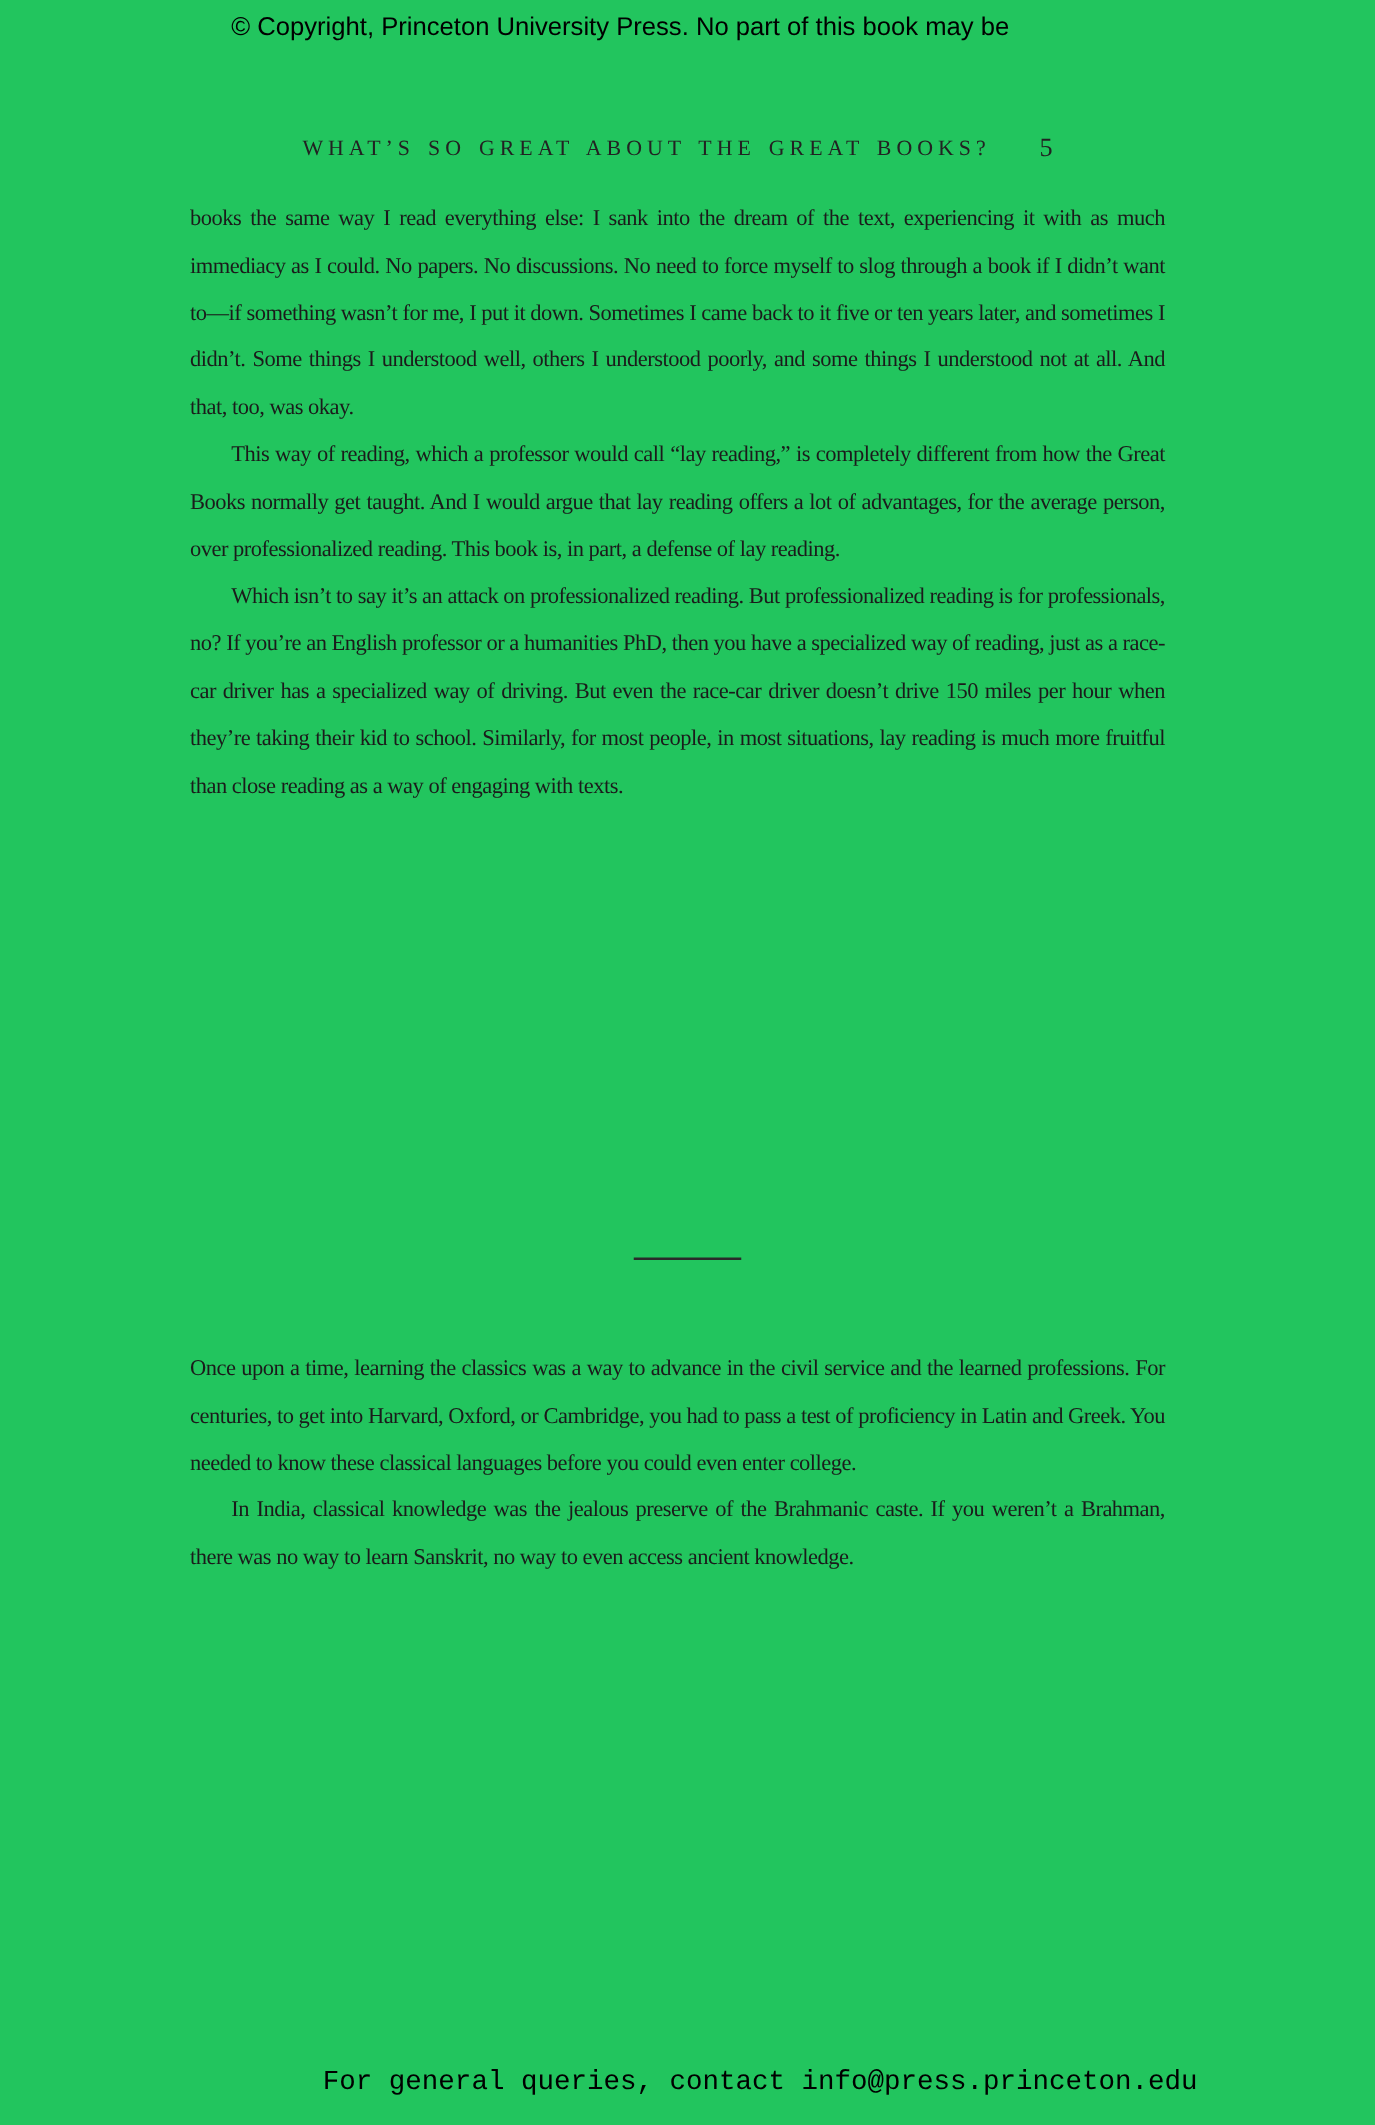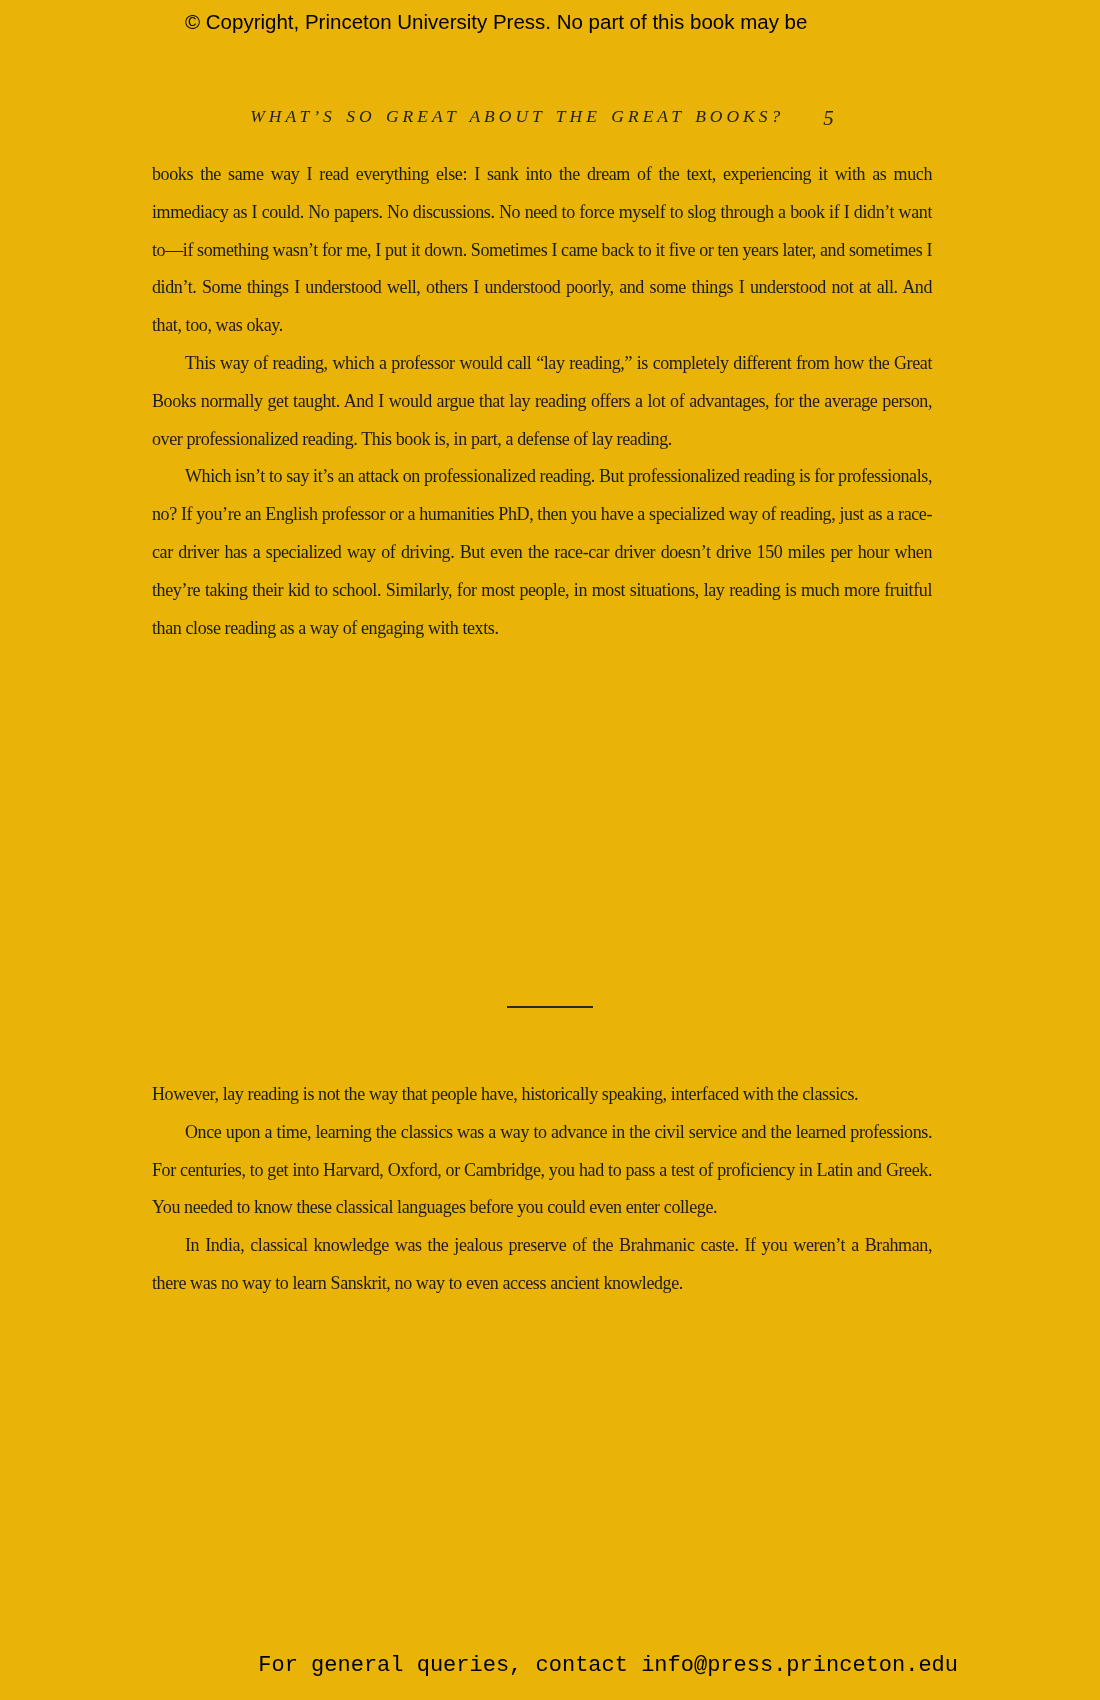--- a/index.html
+++ b/index.html
@@ -4,21 +4,21 @@
 <style>
   html, body {
     margin: 0;
     padding: 0;
     background: #ffffff;
   }
   .page {
     position: relative;
     width: 1100px;
     height: 1700px;
-    background: #eab308;
+    background: #22c55e;
     overflow: hidden;
     color: #1b1b1b;
   }
 
   
   .copyright {
     position: absolute;
     left: 185px;
     top: 9px;
     width: 680px;
@@ -29,24 +29,23 @@
   }
 
   
   .running-head-row {
     position: absolute;
     left: 152px;
     top: 106px;
     width: 780px;
     display: flex;
     justify-content: center;
-    align-items: flex-start;
+    align-items: center;
     gap: 39px;
     white-space: nowrap;
-    font-style: italic;
   }
   .head-title {
     font-family: "Liberation Serif", serif;
     font-size: 17.5px;
     letter-spacing: 4px;
     word-spacing: 2px;
     color: #222222;
   }
   .folio {
     font-family: "Liberation Serif", serif;
@@ -116,20 +115,19 @@
 
   <section class="body-section section-1">
     <p>books the same way I read everything else: I sank into the dream of the text, experiencing it with as much immediacy as I could. No papers. No discussions. No need to force myself to slog through a book if I didn’t want to—if something wasn’t for me, I put it down. Sometimes I came back to it five or ten years later, and sometimes I didn’t. Some things I understood well, others I understood poorly, and some things I understood not at all. And that, too, was okay.</p>
     <p>This way of reading, which a professor would call “lay reading,” is completely different from how the Great Books normally get taught. And I would argue that lay reading offers a lot of advantages, for the average person, over professionalized reading. This book is, in part, a defense of lay reading.</p>
     <p>Which isn’t to say it’s an attack on professionalized reading. But professionalized reading is for professionals, no? If you’re an English professor or a humanities PhD, then you have a specialized way of reading, just as a race-car driver has a specialized way of driving. But even the race-car driver doesn’t drive 150 miles per hour when they’re taking their kid to school. Similarly, for most people, in most situations, lay reading is much more fruitful than close reading as a way of engaging with texts.</p>
   </section>
 
   <hr class="divider">
 
   <section class="body-section section-2">
-    <p>However, lay reading is not the way that people have, historically speaking, interfaced with the classics.</p>
     <p>Once upon a time, learning the classics was a way to advance in the civil service and the learned professions. For centuries, to get into Harvard, Oxford, or Cambridge, you had to pass a test of proficiency in Latin and Greek. You needed to know these classical languages before you could even enter college.</p>
     <p>In India, classical knowledge was the jealous preserve of the Brahmanic caste. If you weren’t a Brahman, there was no way to learn Sanskrit, no way to even access ancient knowledge.</p>
   </section>
 
   <p class="footer-text">For general queries, contact info@press.princeton.edu</p>
 
 </div>
 
 </body></html>

